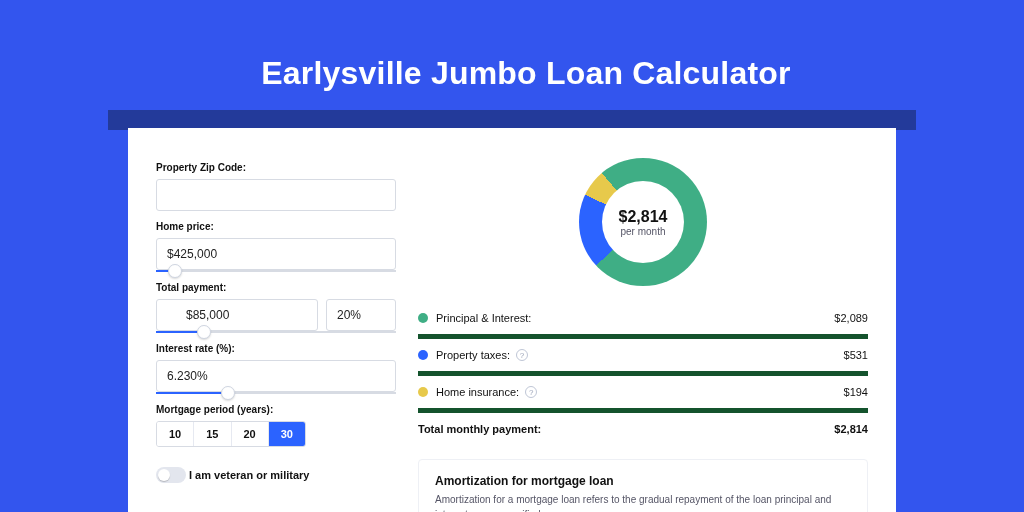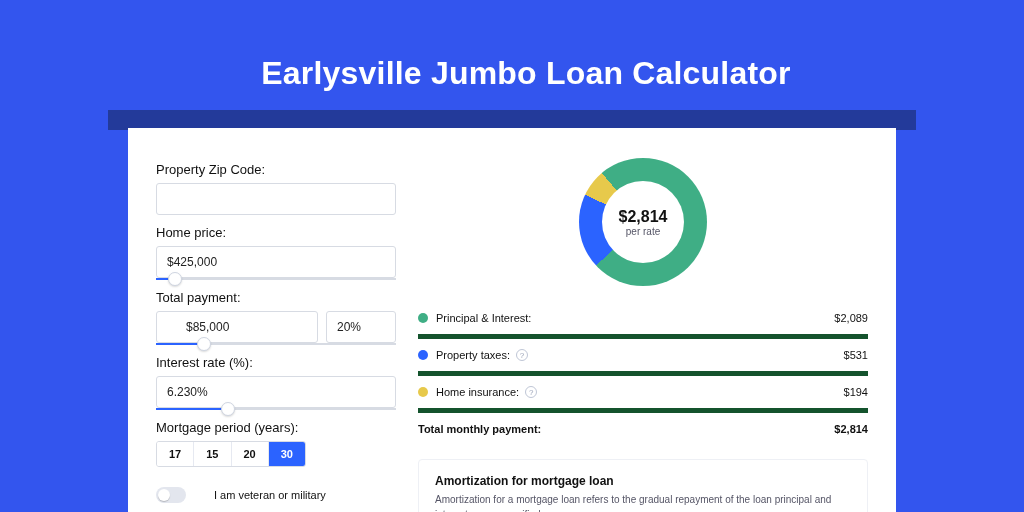--- a/index.html
+++ b/index.html
@@ -47,23 +47,24 @@
   }
   .left-col {
     width: 240px;
     flex: 0 0 240px;
     margin-right: 22px;
   }
   .right-col {
     flex: 1;
   }
   .label {
-    font-size: 13px;
+    font-size: 10px;
     color: #111;
     margin: 10px 0 6px 0;
+    font-weight: bold;
   }
   .input {
     width: 100%;
     border: 1px solid #d7dbe3;
     border-radius: 3px;
     height: 32px;
     font-size: 12px;
     padding: 0 10px;
     color: #222;
     background: #fff;
@@ -105,21 +106,21 @@
     background: #fff;
     color: #111;
     font-size: 11px;
     font-weight: 600;
     padding: 6px 12px;
     cursor: pointer;
     border-right: 1px solid #e6e9f1;
   }
   .seg button:last-child { border-right: none; }
   .seg button.active { background: #2b63ff; color: #fff; }
-  .toggle-row { display: flex; align-items: center; gap: 28px; margin-top: 20px; }
+  .toggle-row { display: flex; align-items: center; gap: 3px; margin-top: 20px; font-weight: bold; }
   .toggle {
     width: 30px; height: 16px; border-radius: 8px; background: #e3e6ee; position: relative;
   }
   .toggle .knob {
     position: absolute; left: 2px; top: 2px; width: 12px; height: 12px; background: #fff; border-radius: 50%;
     box-shadow: 0 1px 1px rgba(0,0,0,0.2);
   }
   .toggle-label { font-size: 11px; color: #111; }
   .section-title { font-size: 12px; font-weight: 700; color: #111; margin-bottom: 14px; }
   .donut-wrap { display: flex; justify-content: center; margin: 6px 0 16px 0; }
@@ -189,41 +190,41 @@
 
     <div class="label">Interest rate (%):</div>
     <input class="input" value="6.230%" style="">
     <div class="slider-track">
       <div class="slider-fill" id="fill-rt" style="width: 30%;"></div>
       <div class="slider-thumb" id="thumb-rt" style="left: 30%;"></div>
     </div>
 
     <div class="label">Mortgage period (years):</div>
     <div class="seg" id="seg">
-        <button>17</button>
+        <button>10</button>
         <button>15</button>
         <button>20</button>
         <button class="active">30</button>
       </div>
 
     <div class="toggle-row">
       <div class="toggle">
           <div class="knob"></div>
         </div>
       <div class="toggle-label">I am veteran or military</div>
     </div>
   </div>
 
   <div class="right-col">
 
     <div class="donut-wrap">
       <div class="donut" id="donut" style="background: conic-gradient(from -40deg, rgb(63, 174, 133) 0deg, rgb(63, 174, 133) 267.2deg, rgb(43, 99, 255) 267.2deg, rgb(43, 99, 255) 335.2deg, rgb(231, 201, 75) 335.2deg, rgb(231, 201, 75) 360deg);">
         <div class="hole">
           <div class="amount">$2,814</div>
-          <div class="per">per rate</div>
+          <div class="per">per month</div>
         </div>
       </div>
     </div>
 
     <ul class="legend" id="legend">
         <li>
           <div class="lg-left">
             <span class="dot" style="background: rgb(63, 174, 133);"></span>
             <span>Principal &amp; Interest:</span>
           </div>

